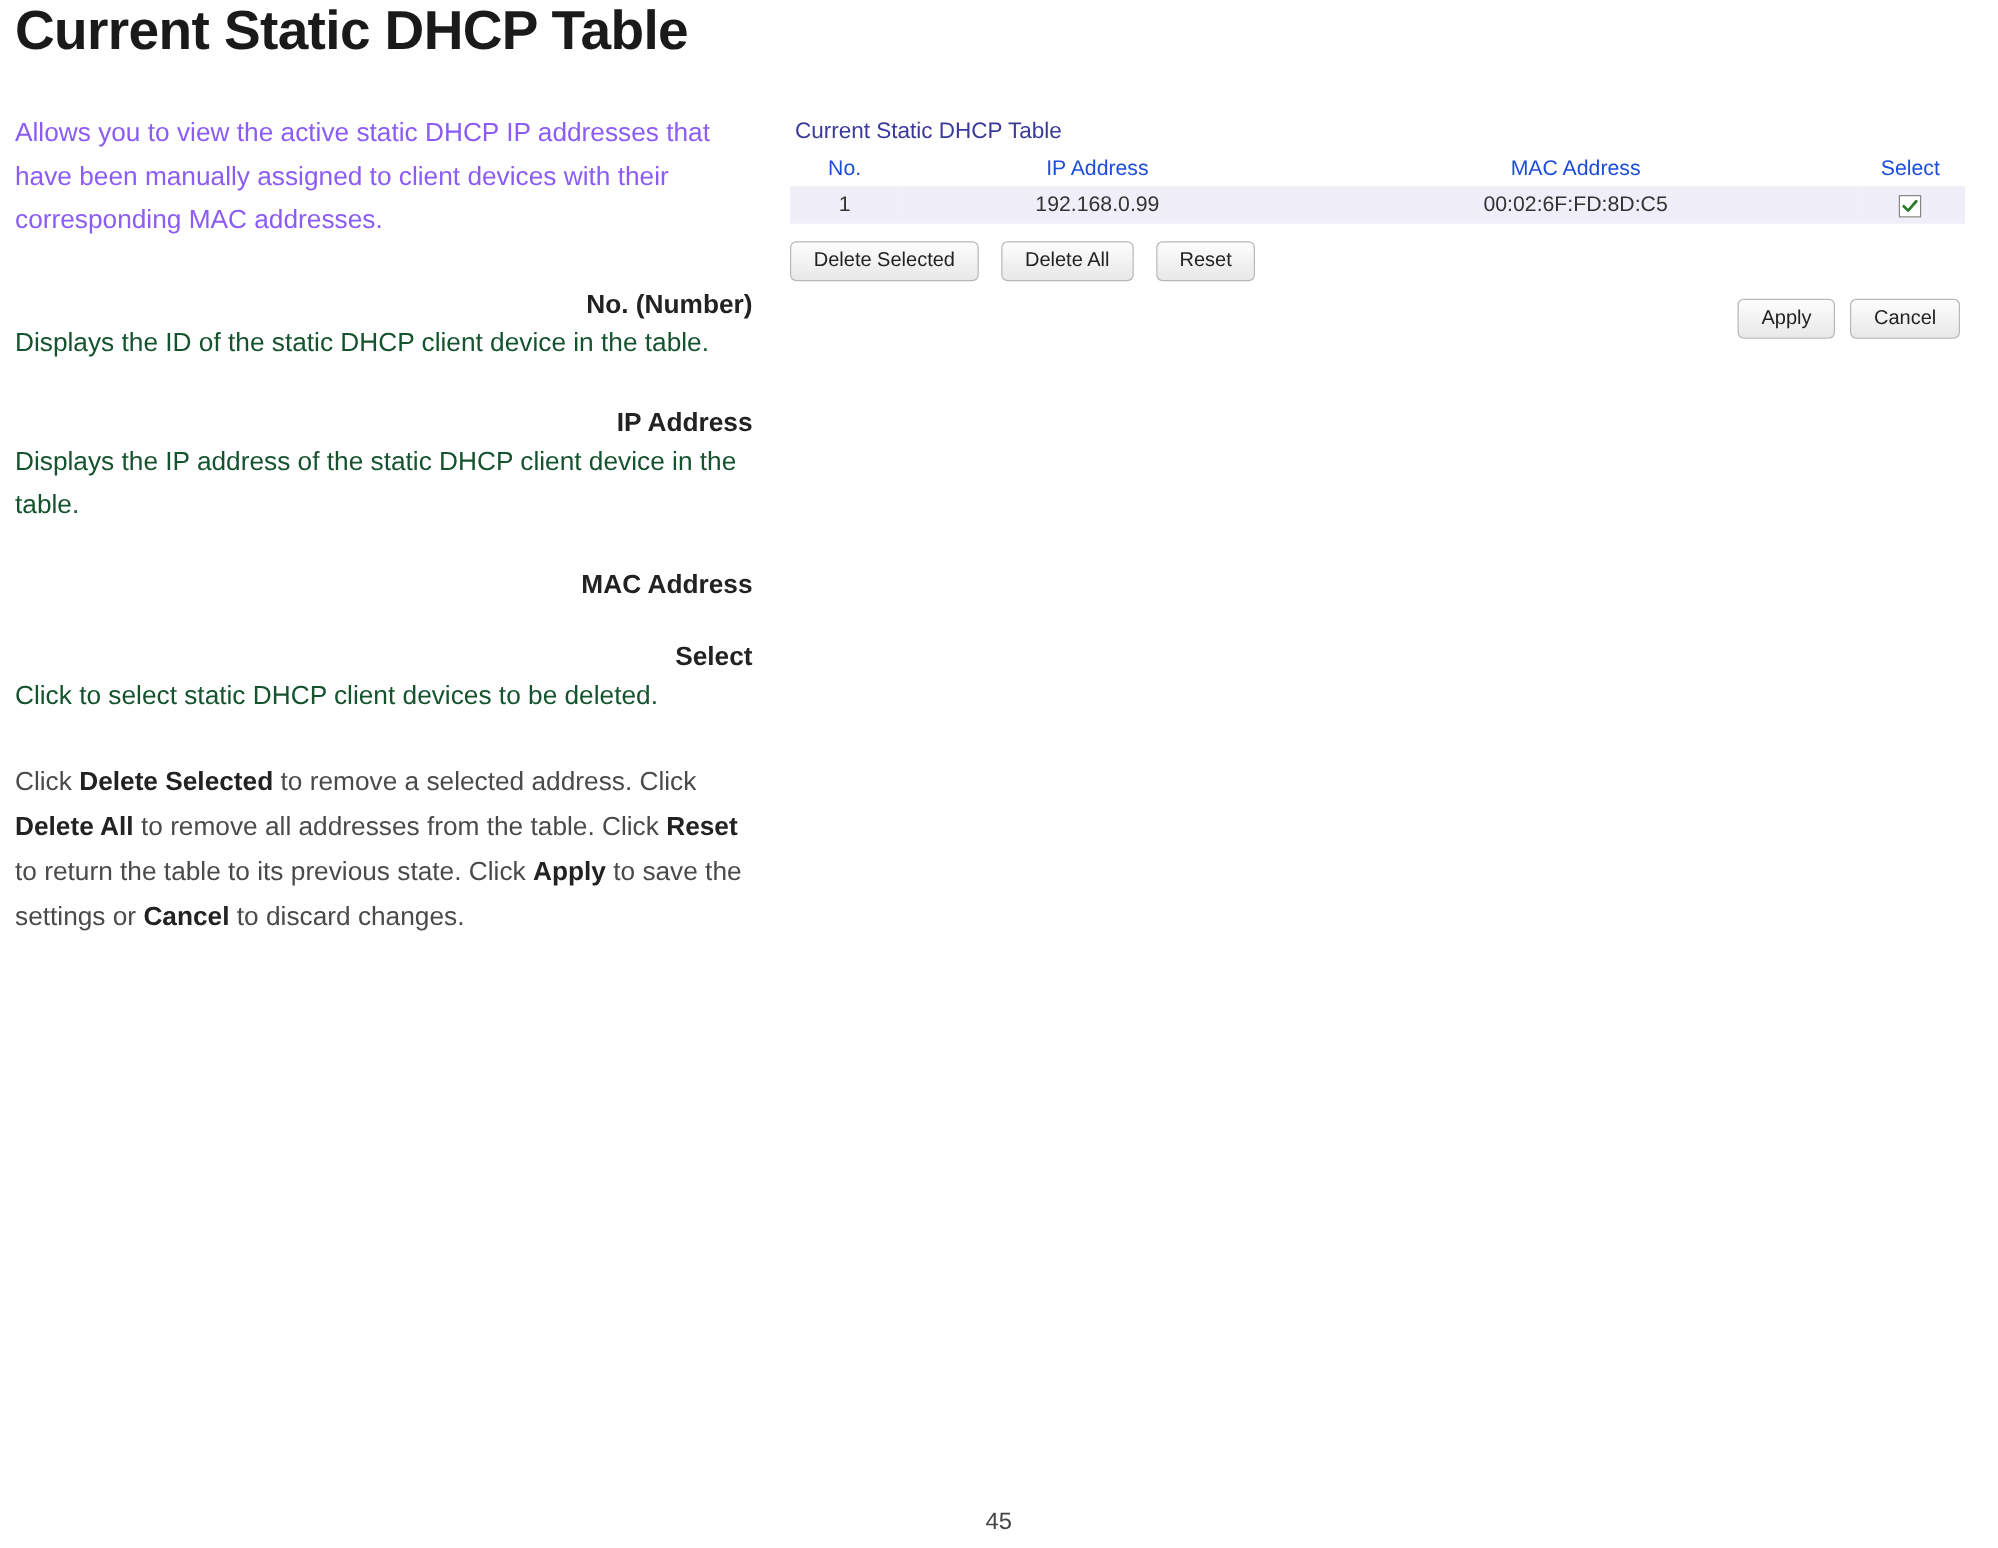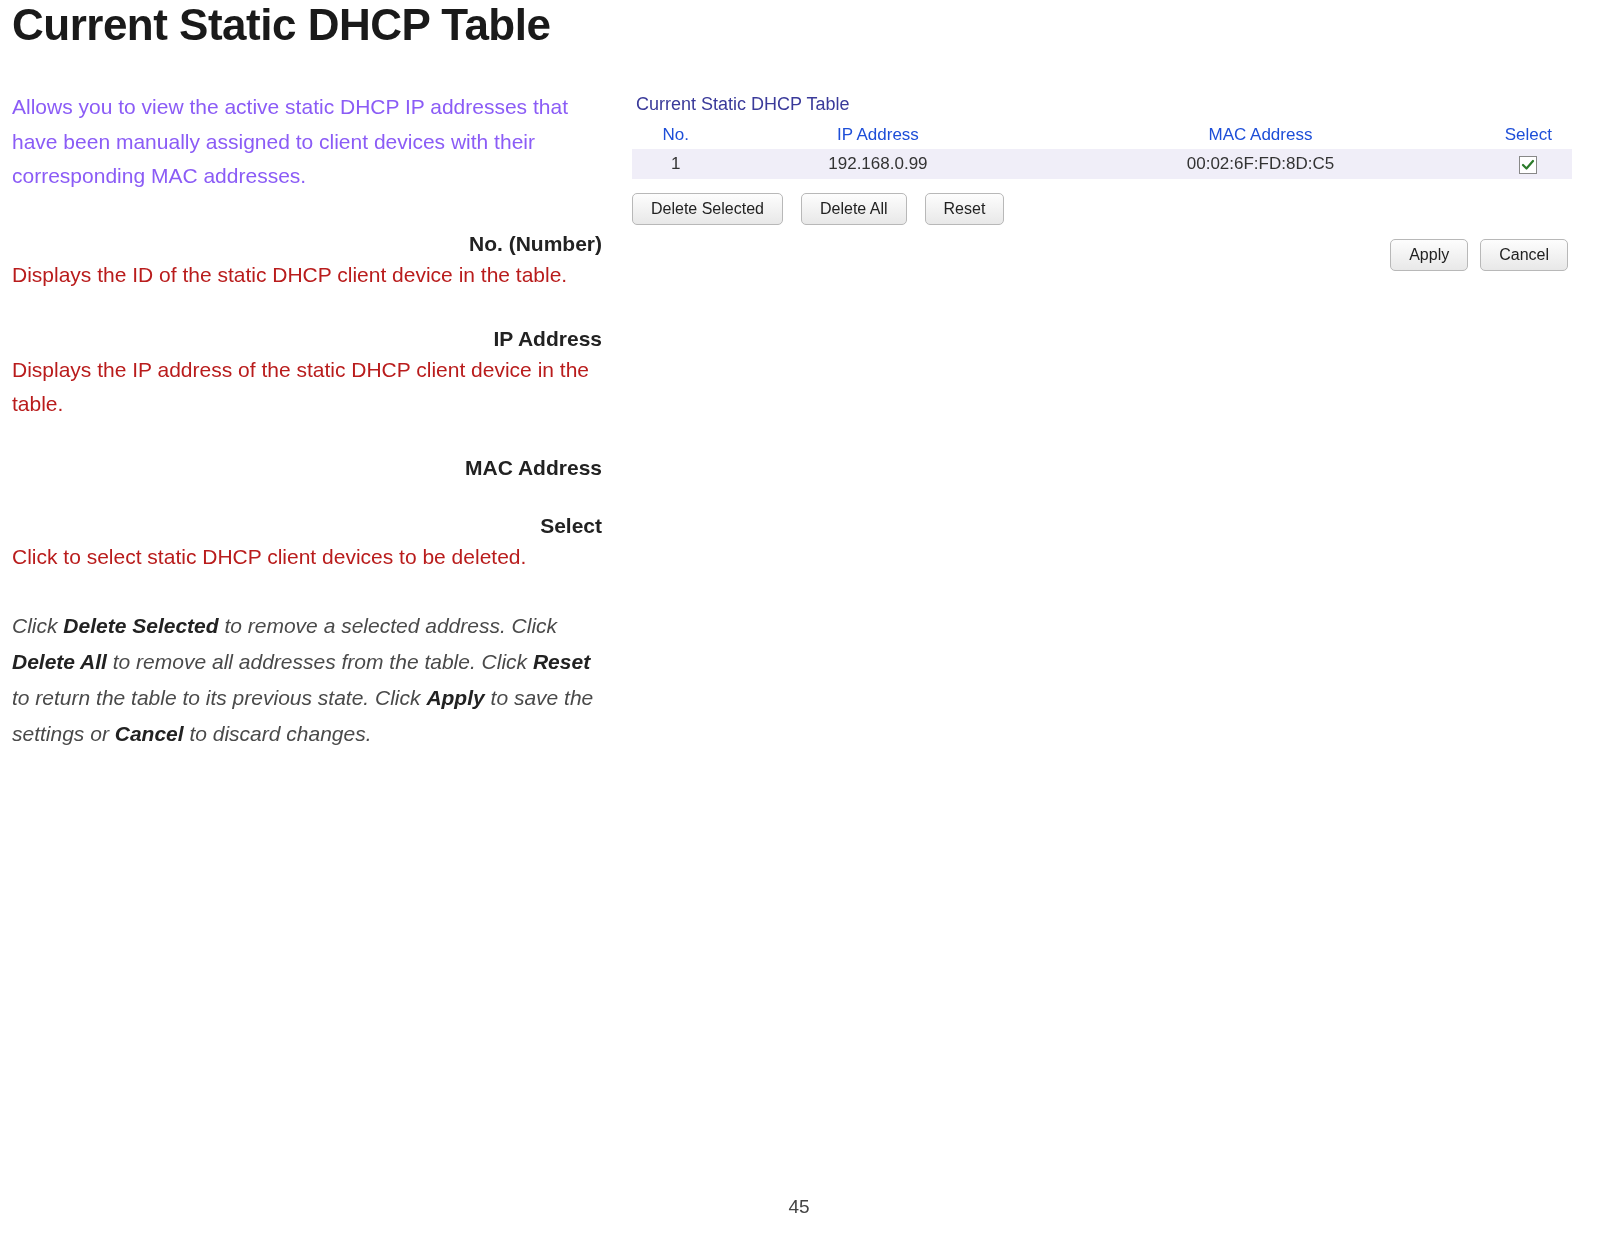--- a/index.html
+++ b/index.html
@@ -42,28 +42,27 @@
     }
     .sec-heading {
       font-size: 21px;
       font-weight: 700;
       color: #222;
       margin-bottom: 2px;
       text-align: right;
     }
     .sec-body {
       font-size: 21px;
-      color: #b91c1c;
+      color: #14532d;
       line-height: 1.65;
     }
     .footer-para {
       font-size: 21px;
       color: #4a4a4a;
       line-height: 1.7;
-      font-style: italic;
     }
     .footer-para b {
       color: #222;
       font-weight: 700;
     }
     .right-col {
       width: 940px;
       padding-top: 4px;
     }
     .screenshot {
@@ -132,21 +131,21 @@
       cursor: pointer;
     }
     .confirm-row {
       display: flex;
       justify-content: flex-end;
       gap: 12px;
       padding-right: 4px;
     }
     .page-number {
       position: absolute;
-      bottom: 20px;
+      bottom: 9px;
       left: 50%;
       transform: translateX(-50%);
       font-size: 19px;
       color: #444;
     }
   </style>
 </head>
 <body>
 
 <h1 class="page-title">Current Static DHCP Table</h1>

